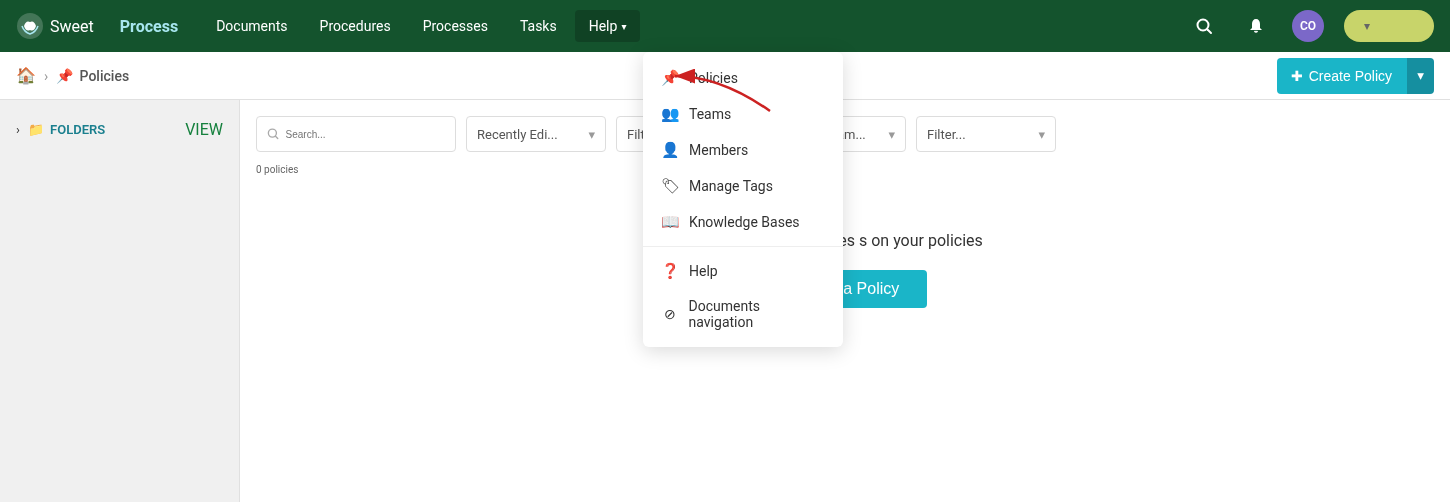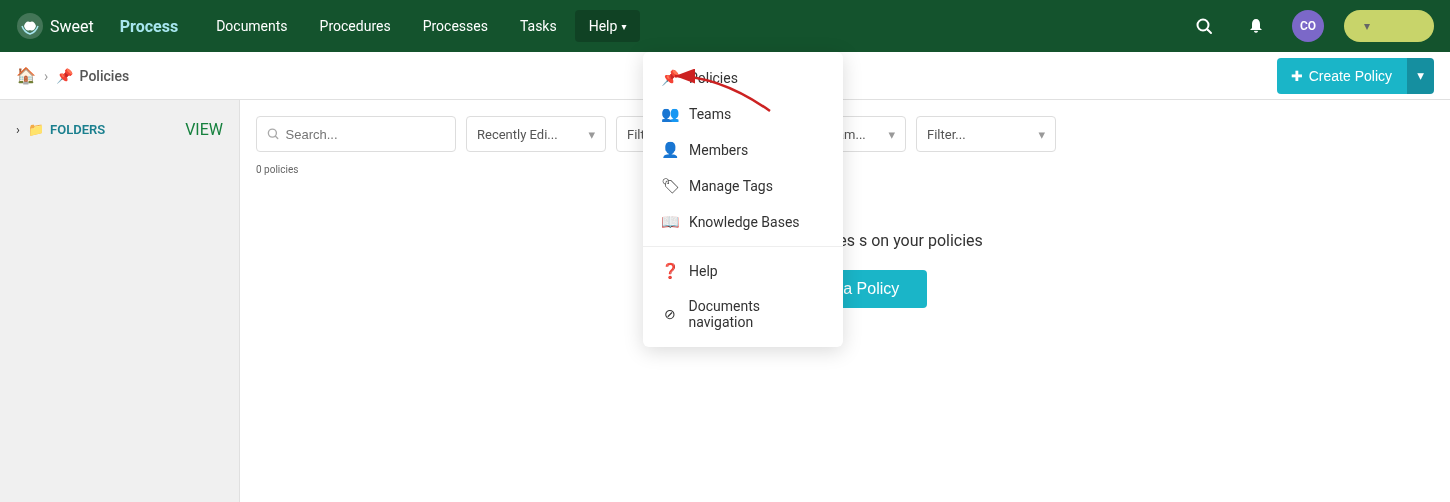--- a/index.html
+++ b/index.html
@@ -202,21 +202,21 @@
       padding: 0 10px;
       height: 36px;
       display: flex;
       align-items: center;
       gap: 6px;
       width: 200px;
     }
     .search-box input {
       border: none;
       outline: none;
-      font-size: 13px;
+      font-size: 10px;
       width: 100%;
       color: #333;
     }
     .filter-select {
       border: 1px solid #ddd;
       border-radius: 4px;
       padding: 0 10px;
       height: 36px;
       display: flex;
       align-items: center;

